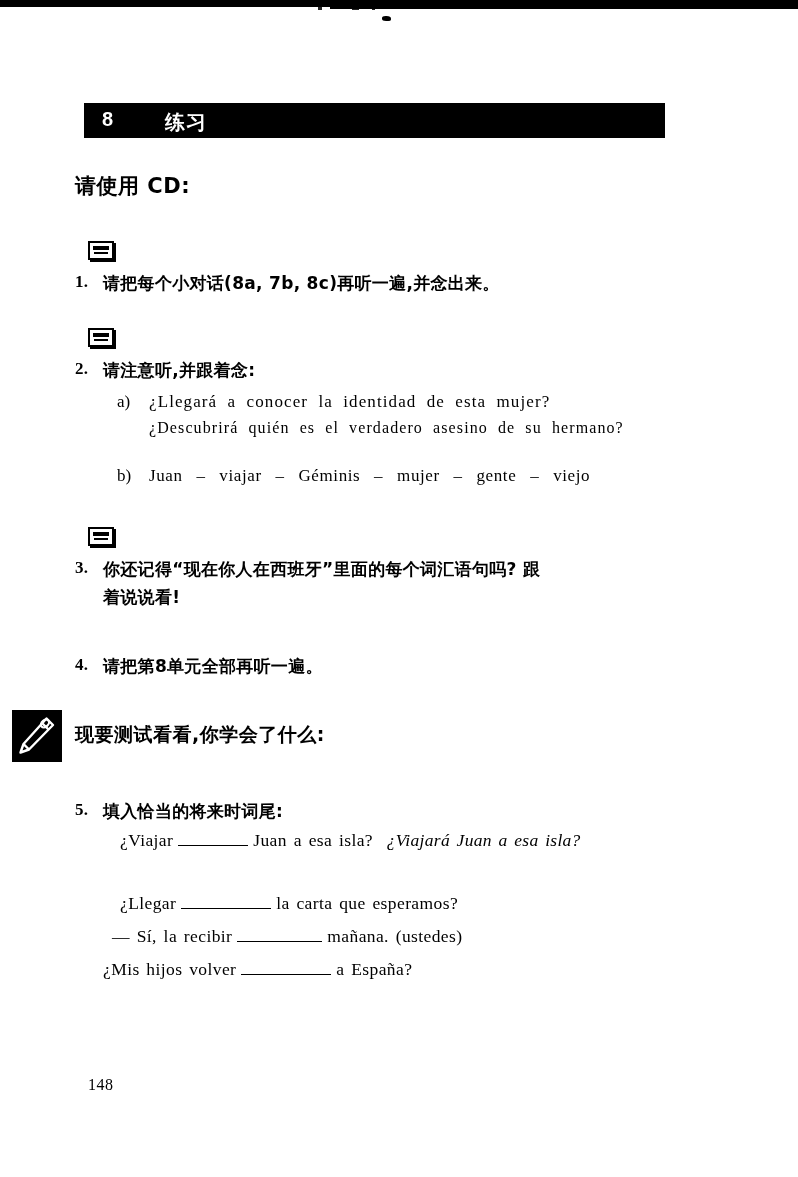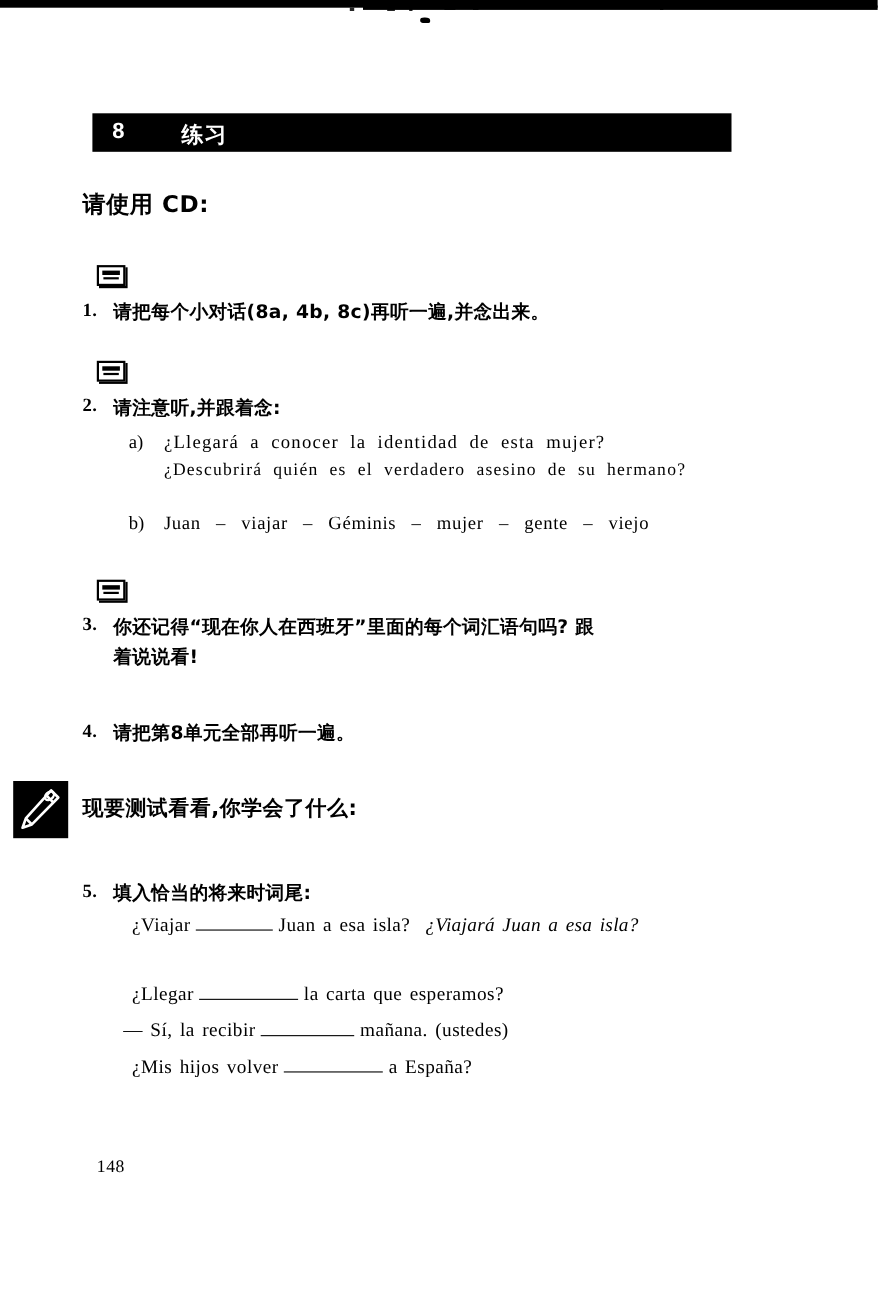--- a/index.html
+++ b/index.html
@@ -219,21 +219,21 @@
   .answer {
     font-style: italic;
     font-family: "Liberation Serif", "DejaVu Serif", serif;
     letter-spacing: .3px;
   }
 
   
   .page-number {
     position: absolute;
     left: 88px;
-    top: 1052px;
+    top: 1076px;
     font-family: "Liberation Serif", "DejaVu Serif", serif;
     font-size: 16px;
     letter-spacing: .5px;
   }
 </style>
 </head>
 <body>
 
 <div class="page">
 
@@ -250,21 +250,21 @@
   <div class="unit-bar">
     <span class="unit-num">8</span>
     <span class="unit-title">练习</span>
   </div>
 
   <div class="cd-heading">请使用 CD:</div>
 
   <div class="cassette-icon" style="left:88px; top:241px;"></div>
   <div class="item" style="left:75px; top:272px; width:640px;">
     <span class="num">1.</span>
-    <span class="body">请把每个小对话(8a, 4b, 8c)再听一遍,并念出来。</span>
+    <span class="body">请把每个小对话(8a, 7b, 8c)再听一遍,并念出来。</span>
   </div>
 
   <div class="cassette-icon" style="left:88px; top:328px;"></div>
   <div class="item" style="left:75px; top:359px; width:640px;">
     <span class="num">2.</span>
     <span class="body">请注意听,并跟着念:</span>
   </div>
 
   <span class="sp-label" style="left:117px; top:392px;">a)</span>
   <span class="sp-line sp-spaced" style="left:149px; top:392px;">¿Llegará a conocer la identidad de esta mujer?</span>
@@ -310,20 +310,20 @@
 
 
   <div class="ex-line" style="left:120px; top:893px;">
     <span>¿Llegar</span><span class="blank b-90"></span><span>la carta que esperamos?</span>
   </div>
 
   <div class="ex-line" style="left:112px; top:926px;">
     <span>— Sí, la recibir</span><span class="blank b-85"></span><span>mañana.  (ustedes)</span>
   </div>
 
-  <div class="ex-line" style="left:120px; top:959px;">
+  <div class="ex-line" style="left:103px; top:959px;">
     <span>¿Mis hijos volver</span><span class="blank b-90"></span><span>a España?</span>
   </div>
 
 
   <div class="page-number">148</div>
 
 </div>
 
 </body></html>

